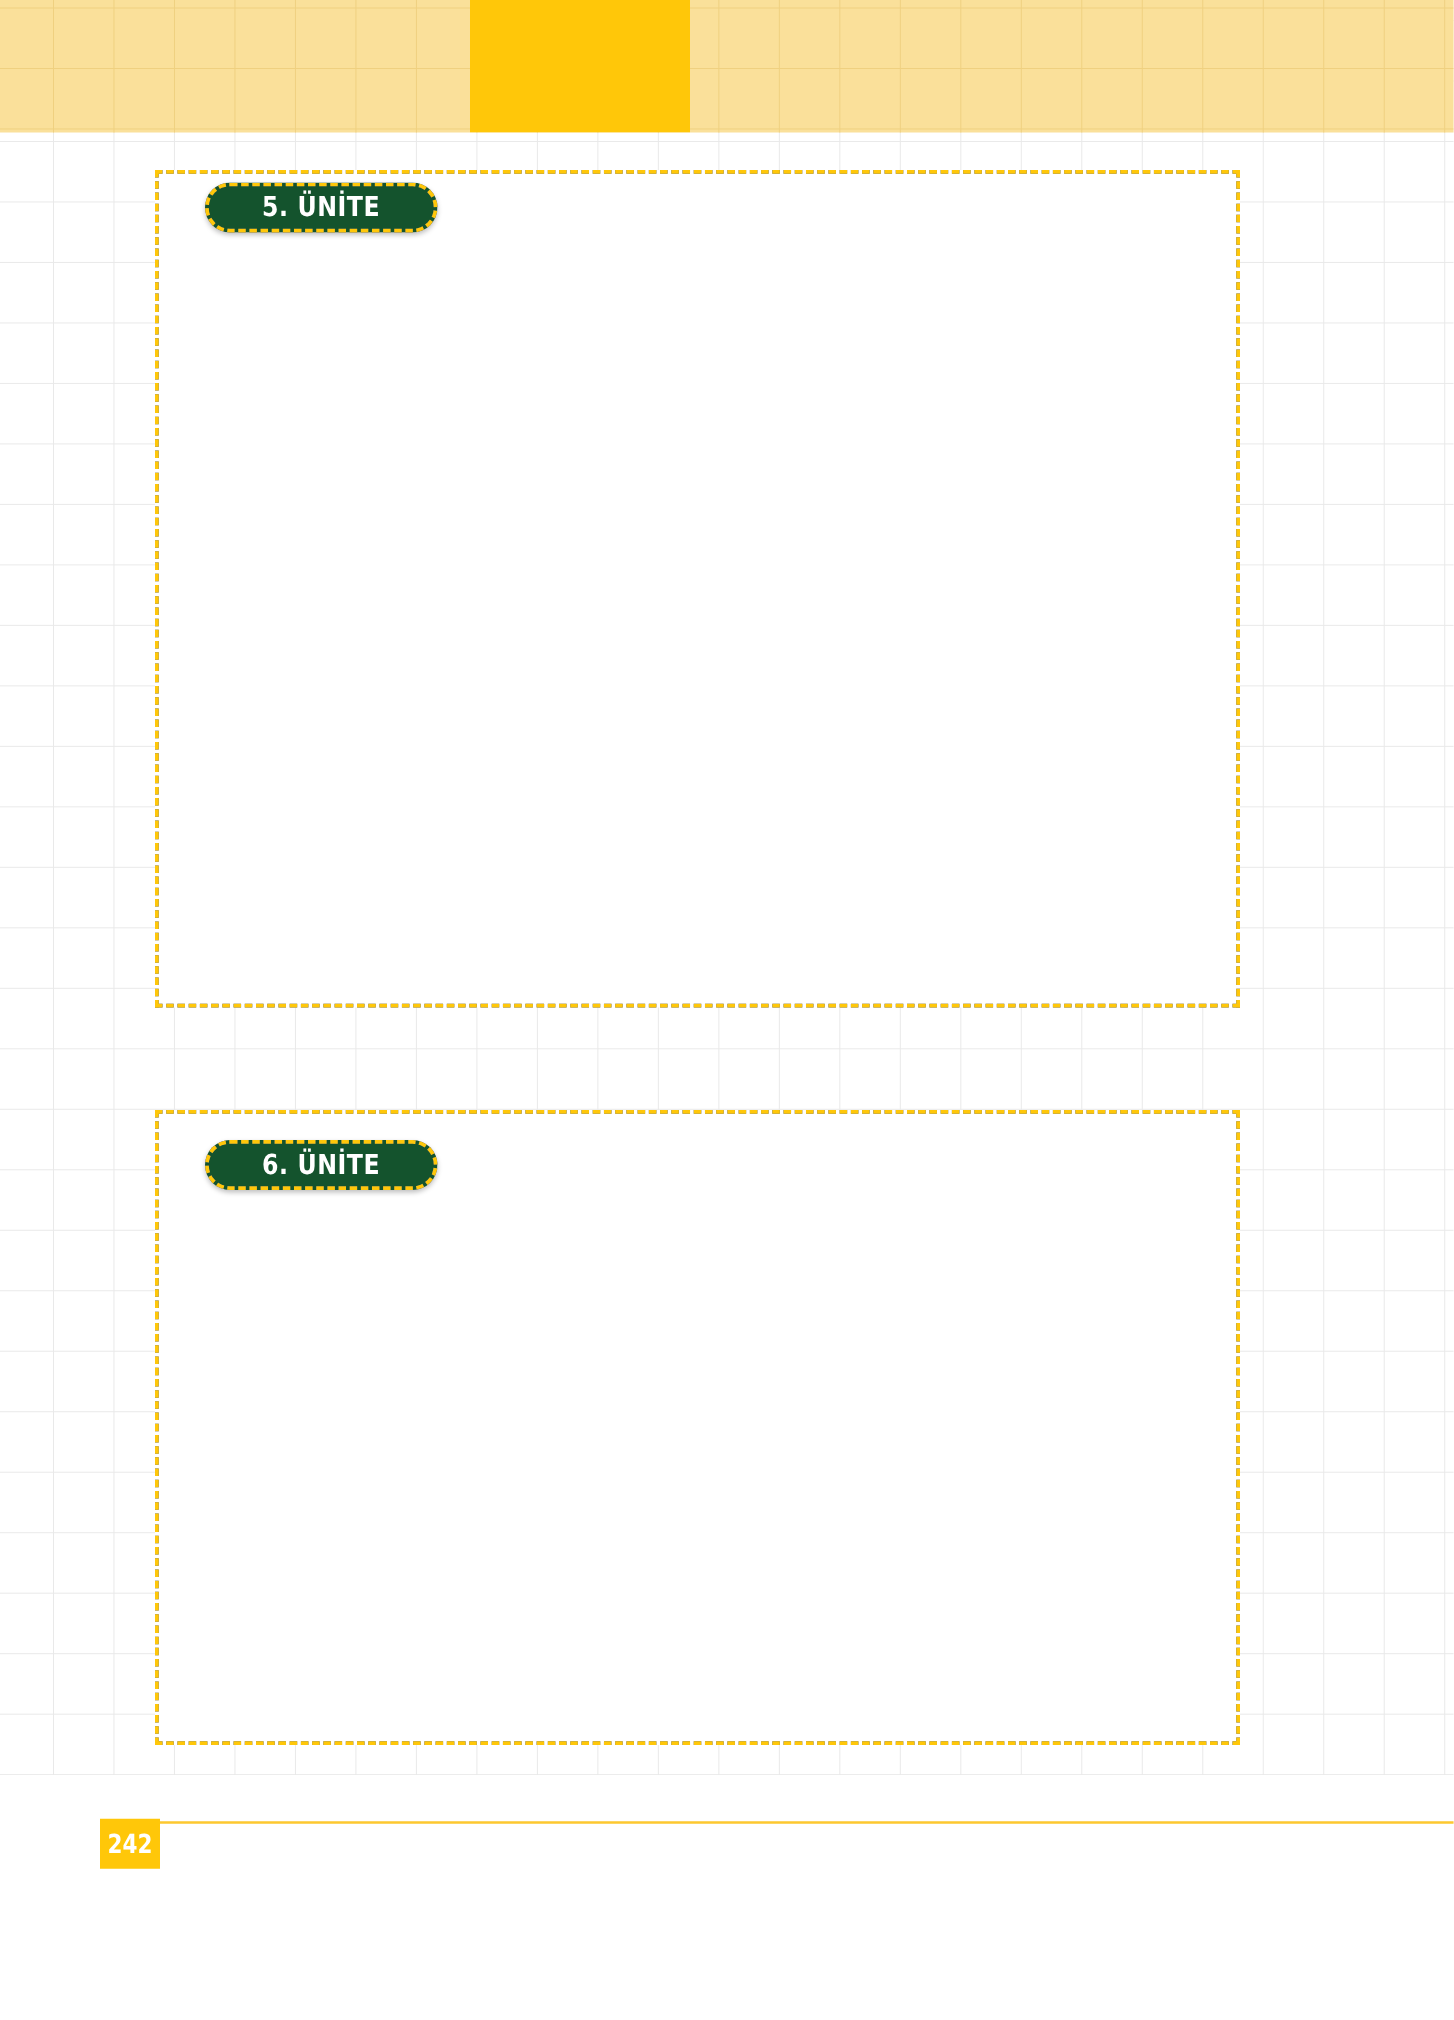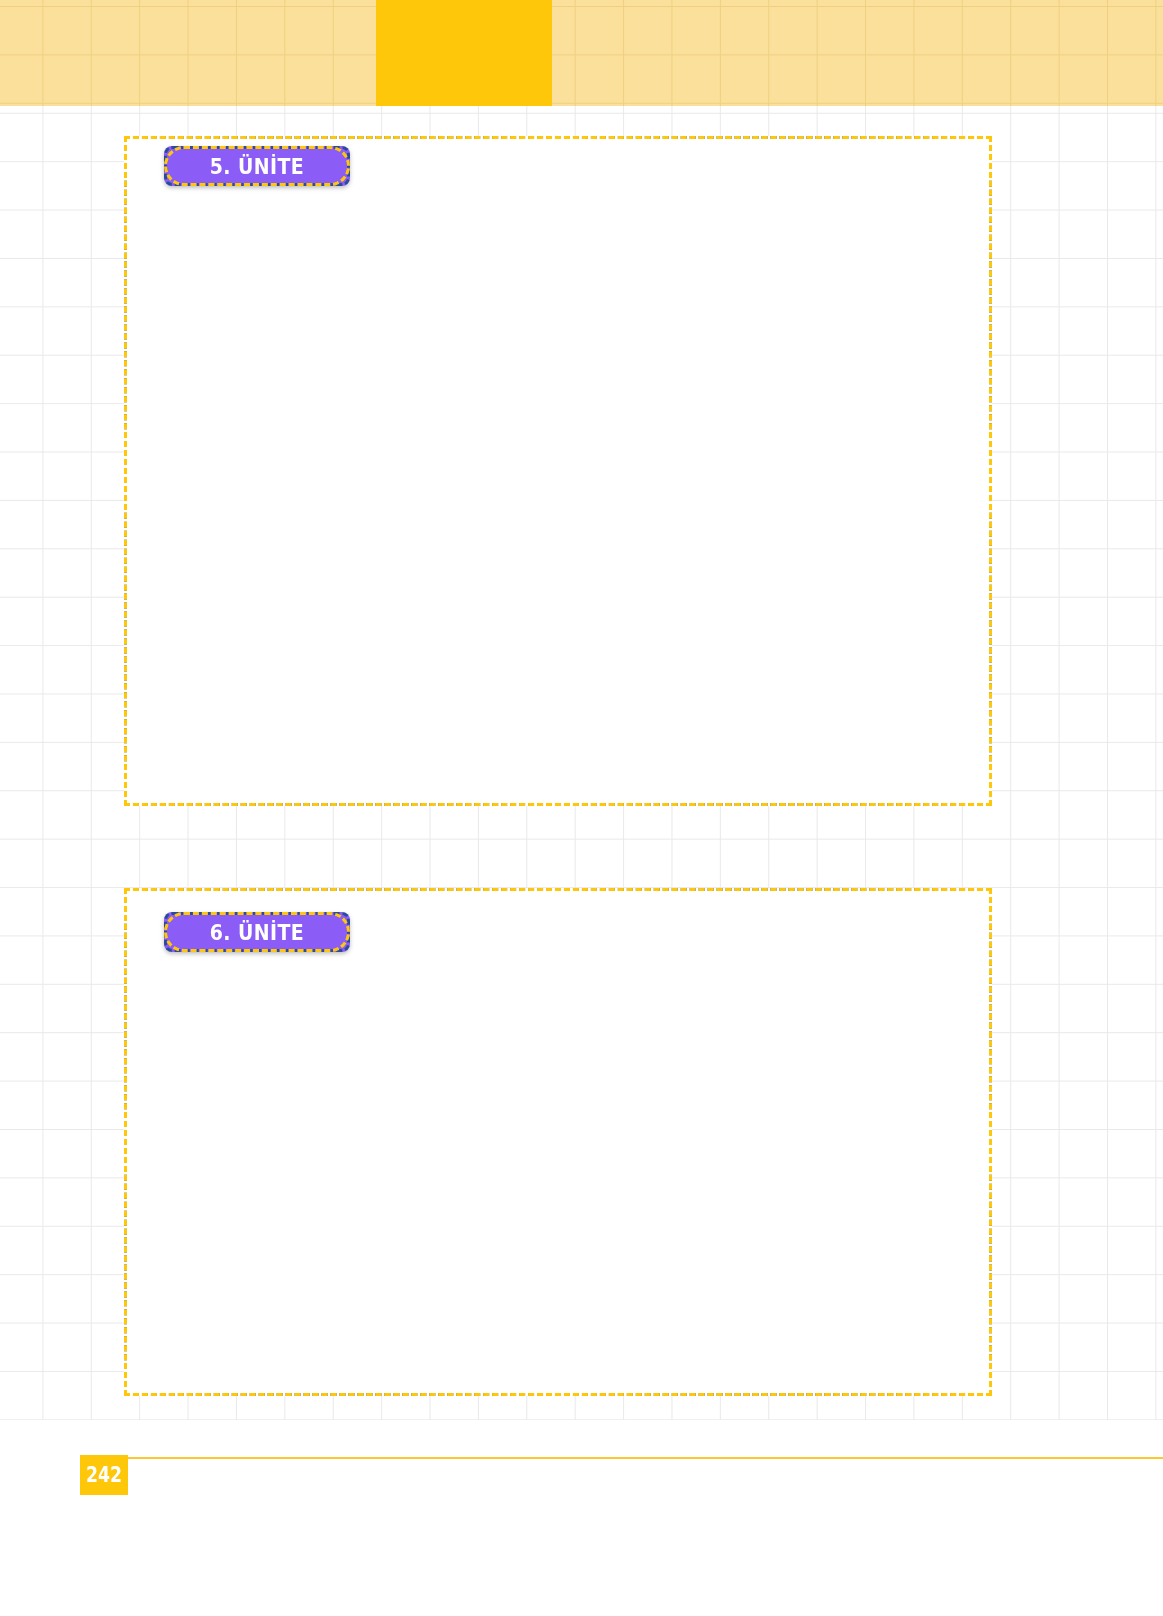--- a/index.html
+++ b/index.html
@@ -97,22 +97,22 @@
   #panel5 { left: 124px; top: 136px; width: 868px; height: 670px; }
   #panel6 { left: 124px; top: 888px; width: 868px; height: 508px; }
 
   
   .unit-tab {
     position: absolute;
     z-index: 6;
     height: 40px;
     padding: 0 12px;
     min-width: 186px;
-    border-radius: 8px;
-    background: #8b5cf6;
+    border-radius: 20px;
+    background: #14532d;
     border: 3px dashed #2b4a9b;
     box-shadow: 0 2px 4px rgba(0,0,0,0.25);
     display: flex;
     align-items: center;
     justify-content: center;
   }
   .unit-tab::before {
     content: "";
     position: absolute;
     left: -3px; top: -3px; right: -3px; bottom: -3px;

